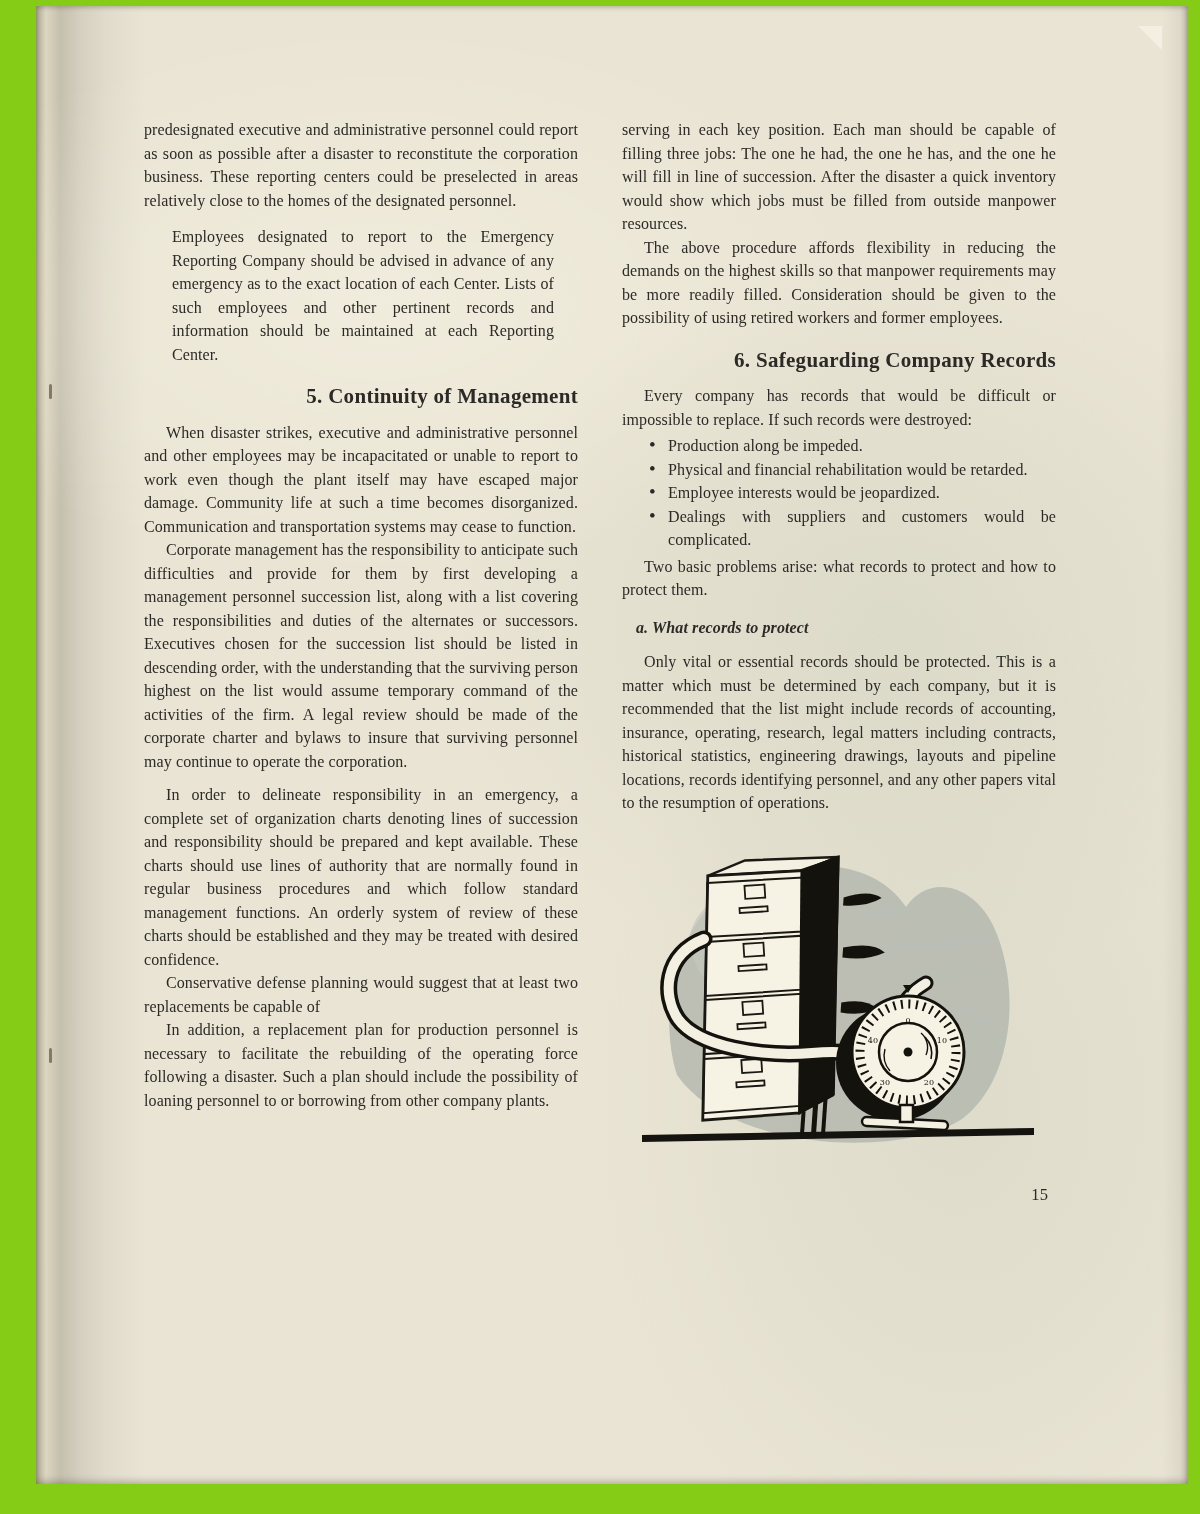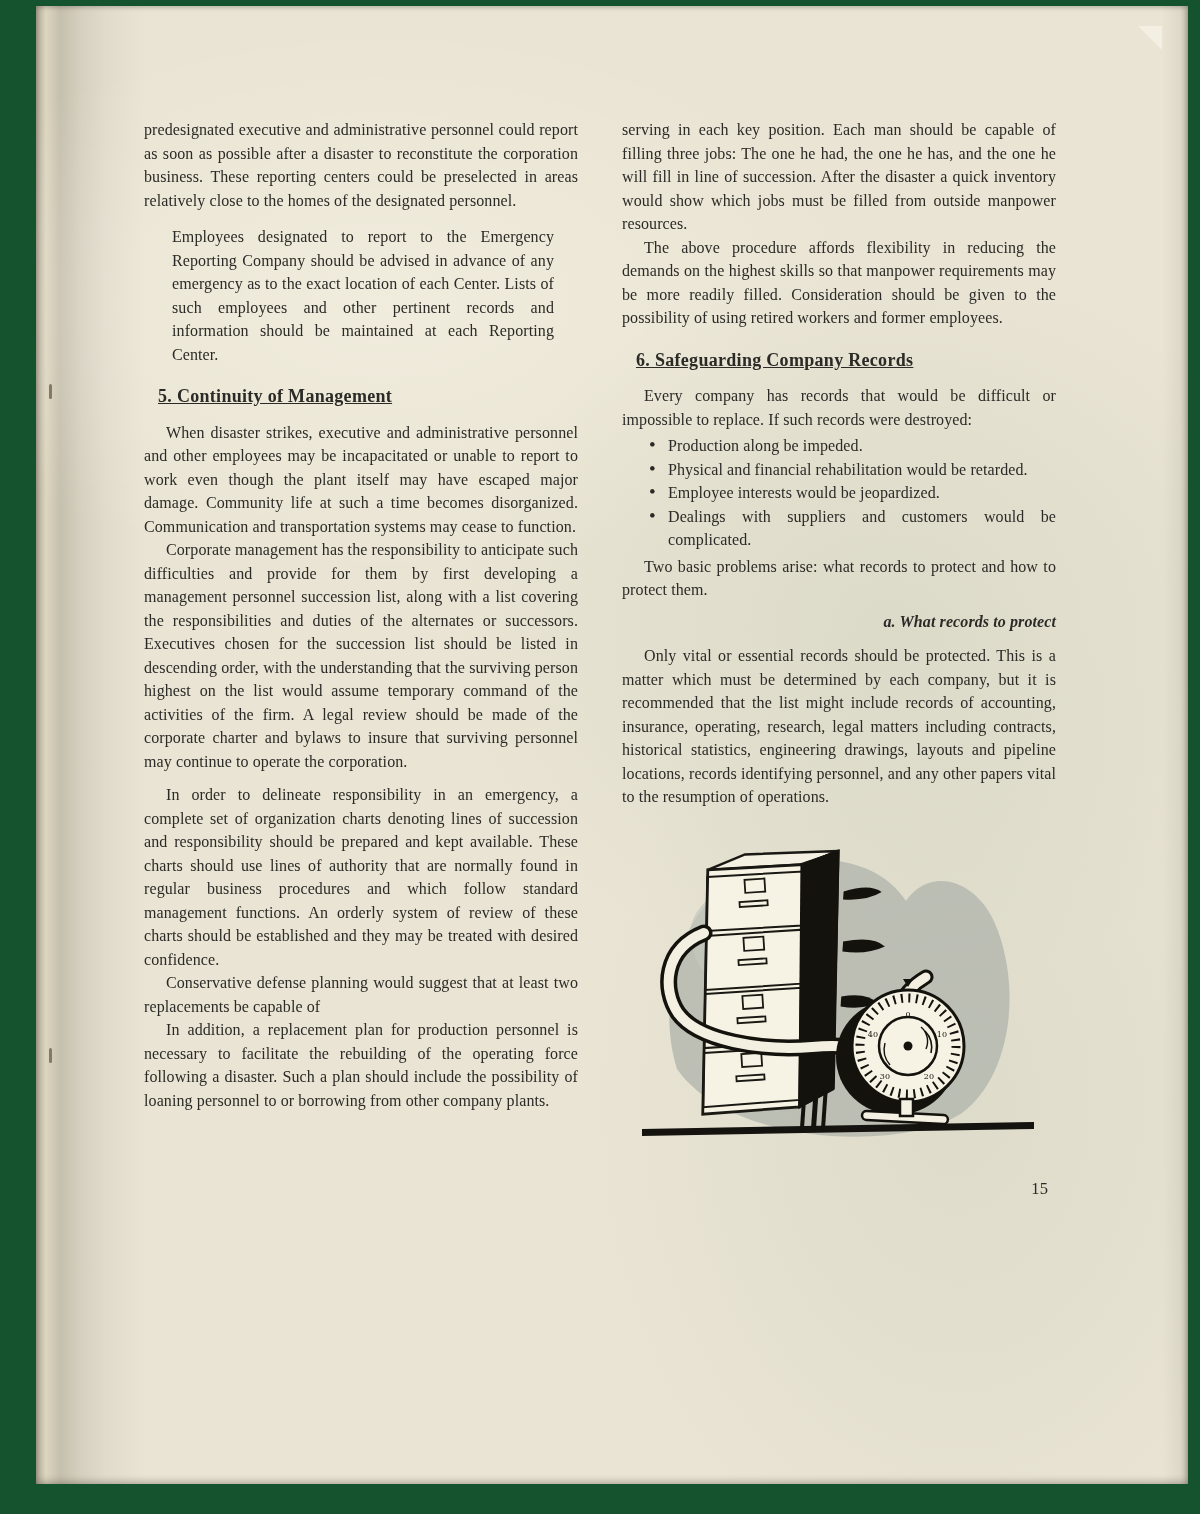--- a/index.html
+++ b/index.html
@@ -3,21 +3,21 @@
 <meta charset="utf-8">
 <style>
   * { margin:0; padding:0; box-sizing:border-box; }
   html,body { width:1200px; height:1514px; }
   body {
     background:#0d0c0a;
     font-family:"Liberation Serif", serif;
     position:relative;
     overflow:hidden;
   }
-  .scan { position:absolute; inset:0; background:#14532d; }
+  .scan { position:absolute; inset:0; background:#84cc16; }
   .paper {
     position:absolute; left:36px; top:6px; width:1152px; height:1478px;
     background-color:#e9e4d3;
     background-image:
       radial-gradient(ellipse 620px 520px at 74% 42%, rgba(186,192,174,0.28), transparent 70%),
       radial-gradient(ellipse 520px 720px at 80% 74%, rgba(182,188,172,0.22), transparent 70%),
       radial-gradient(ellipse 700px 400px at 30% 20%, rgba(255,252,240,0.35), transparent 70%),
       linear-gradient(90deg, rgba(110,100,78,0.45) 0px, rgba(190,180,150,0.30) 10px, rgba(70,60,42,0.22) 24px, rgba(40,34,22,0.10) 46px, rgba(0,0,0,0.04) 70px, rgba(0,0,0,0) 110px),
       linear-gradient(270deg, rgba(90,80,60,0.25) 0px, rgba(0,0,0,0.05) 8px, rgba(0,0,0,0) 26px);
     box-shadow: inset 0 -3px 6px rgba(40,32,18,0.25), inset 0 2px 4px rgba(40,32,18,0.2);
@@ -41,26 +41,26 @@
     font-size:16px;
     line-height:23.5px;
     color:#2b2a26;
     text-align:justify;
     letter-spacing:0.1px;
   }
   p.indent { text-indent:22px; }
   p.noindent { text-indent:0; }
   .blockquote { margin:13px 24px 11px 28px; text-align:justify; }
   .section-heading {
-    font-size:18px; font-weight:bold; letter-spacing:0.3px;
-    margin:19px 0 12px 14px; text-align:left;text-decoration:underline;
+    font-size:21px; font-weight:bold; letter-spacing:0.3px;
+    margin:19px 0 12px 14px; text-align:right;
   }
   .subheading {
     font-size:16px; font-weight:bold; font-style:italic;
-    margin:8px 0 11px 14px; text-align:right;
+    margin:14px 0 11px 14px; text-align:left;
   }
   ul.bullets { list-style:none; margin:3px 0 3px 26px; }
   ul.bullets li { position:relative; padding-left:20px; text-align:justify; }
   ul.bullets li::before {
     content:"\2022";
     position:absolute; left:1px; top:-1px; font-size:19px; color:#2b2a26;
   }
   .illustration { margin:18px 0 0 0; width:434px; height:330px; }
   .illustration svg { display:block; width:100%; height:100%; }
   .page-number {

